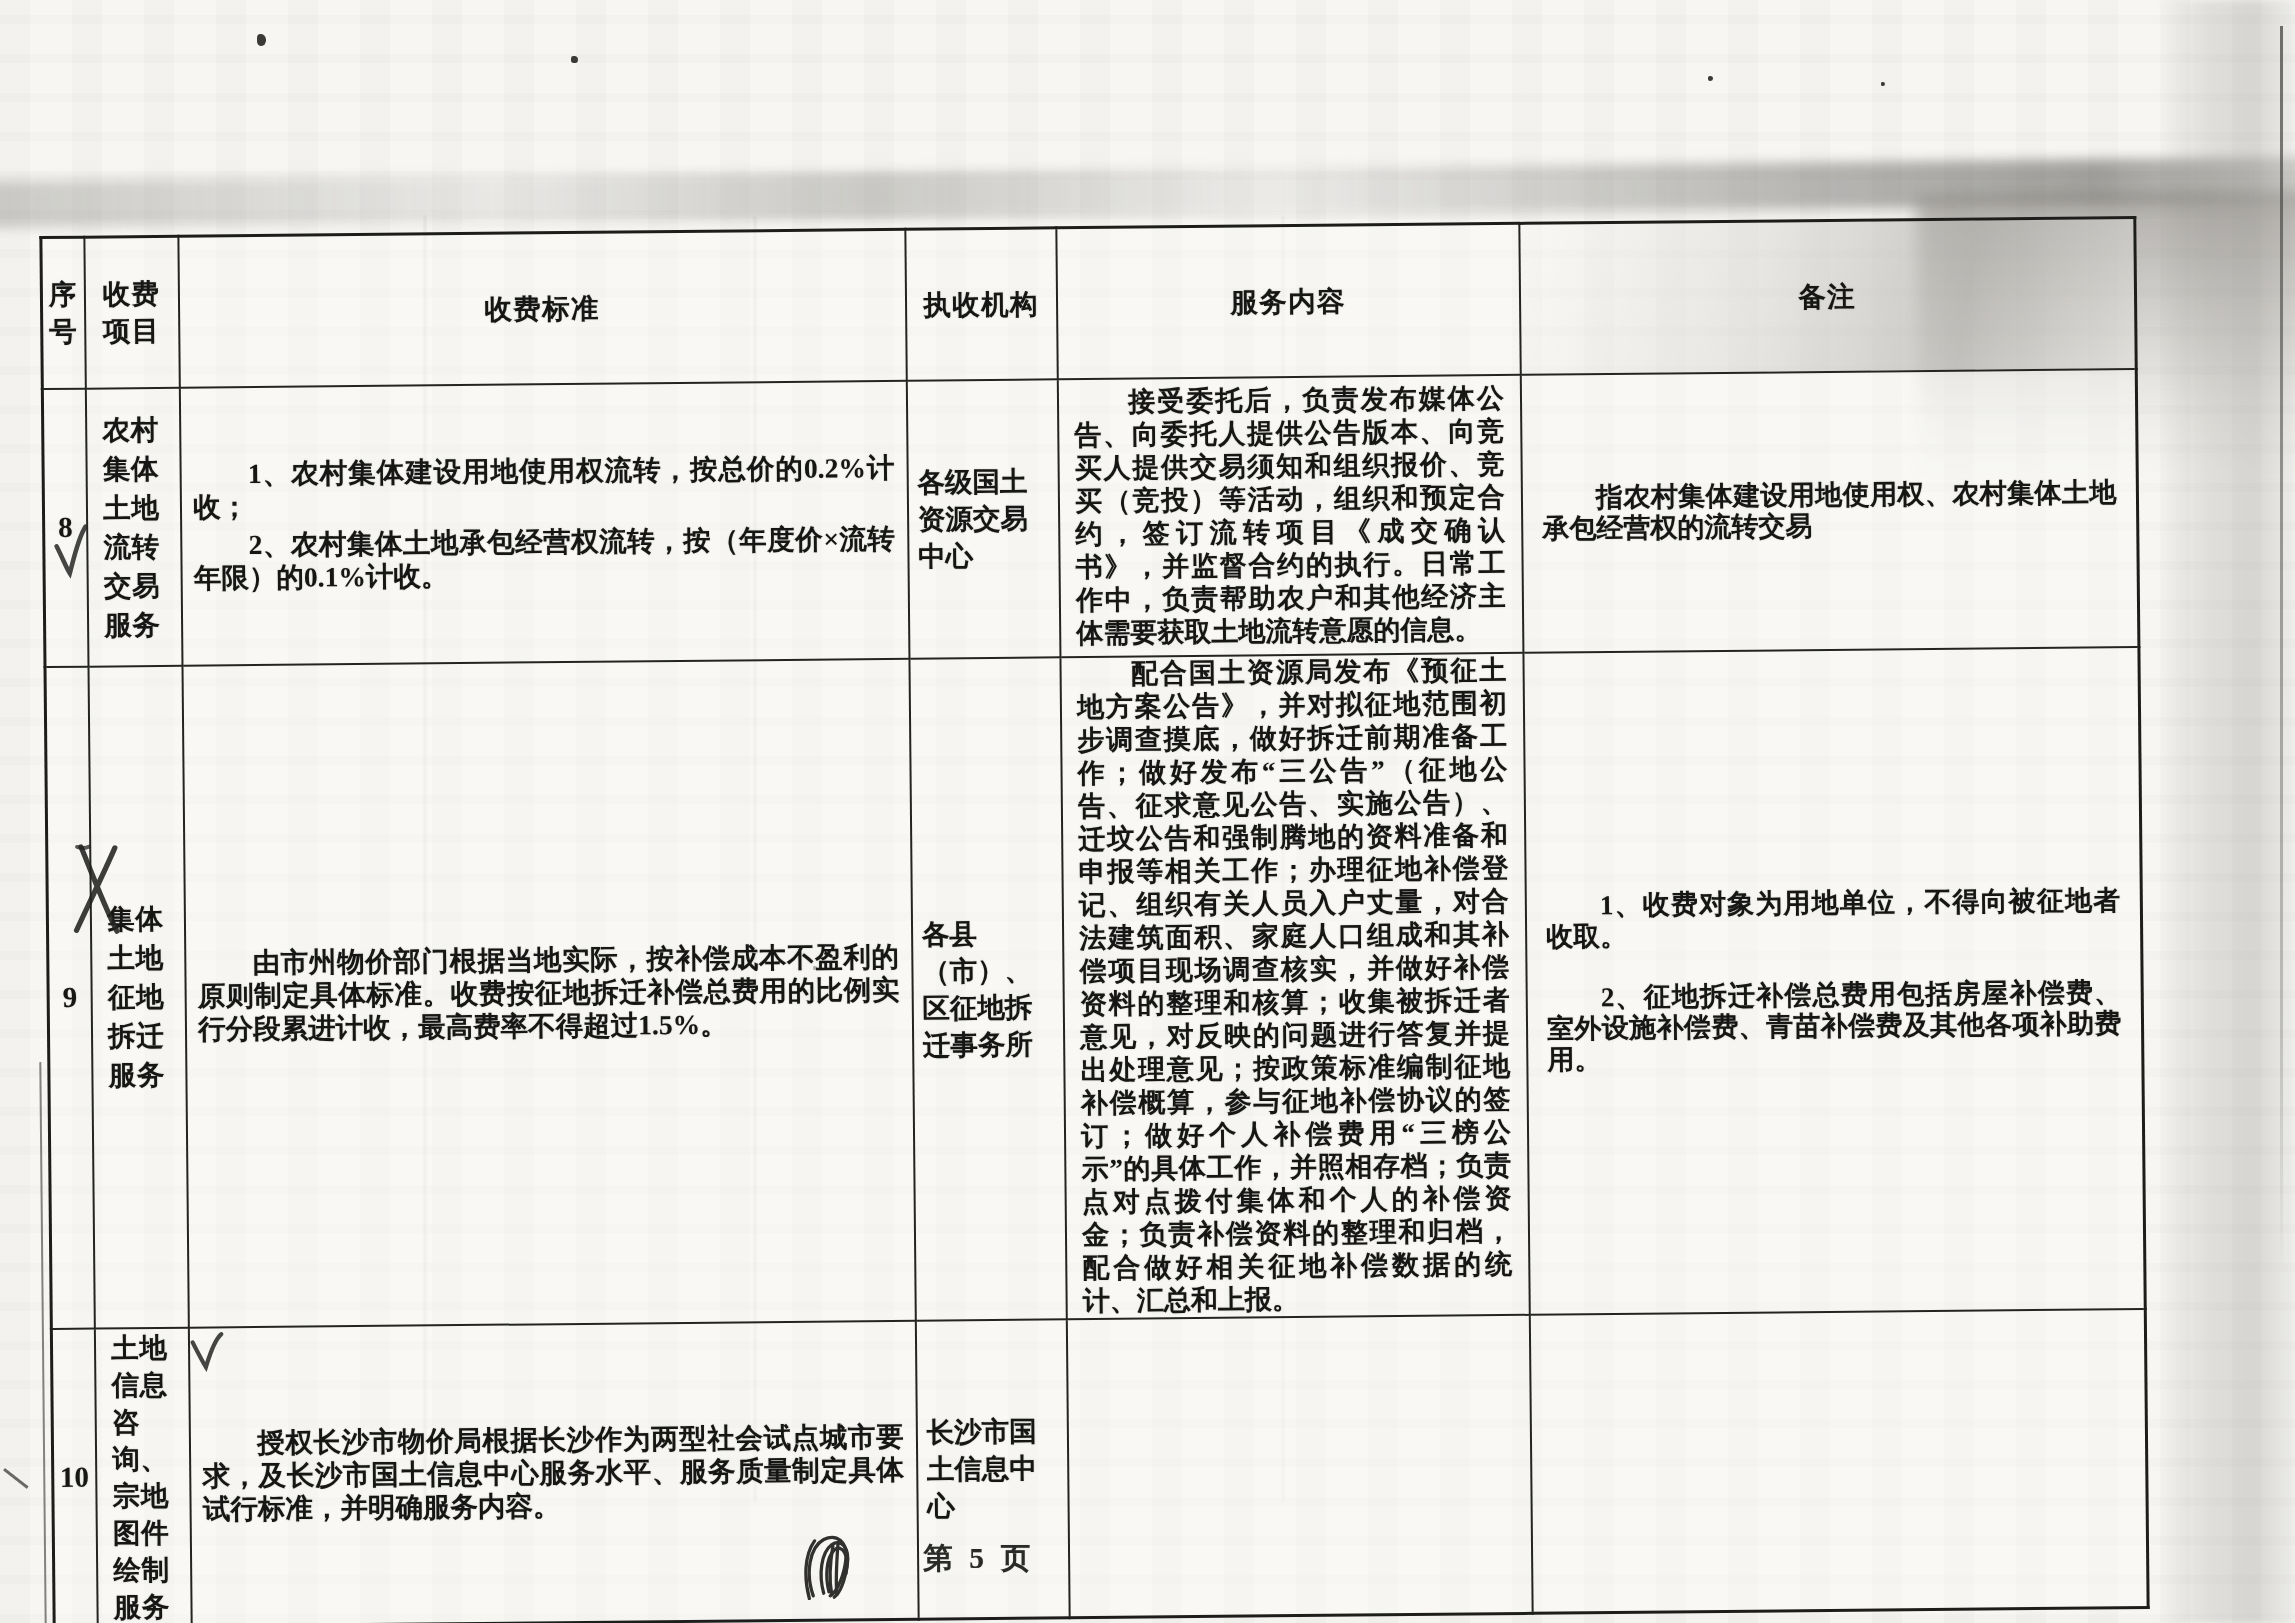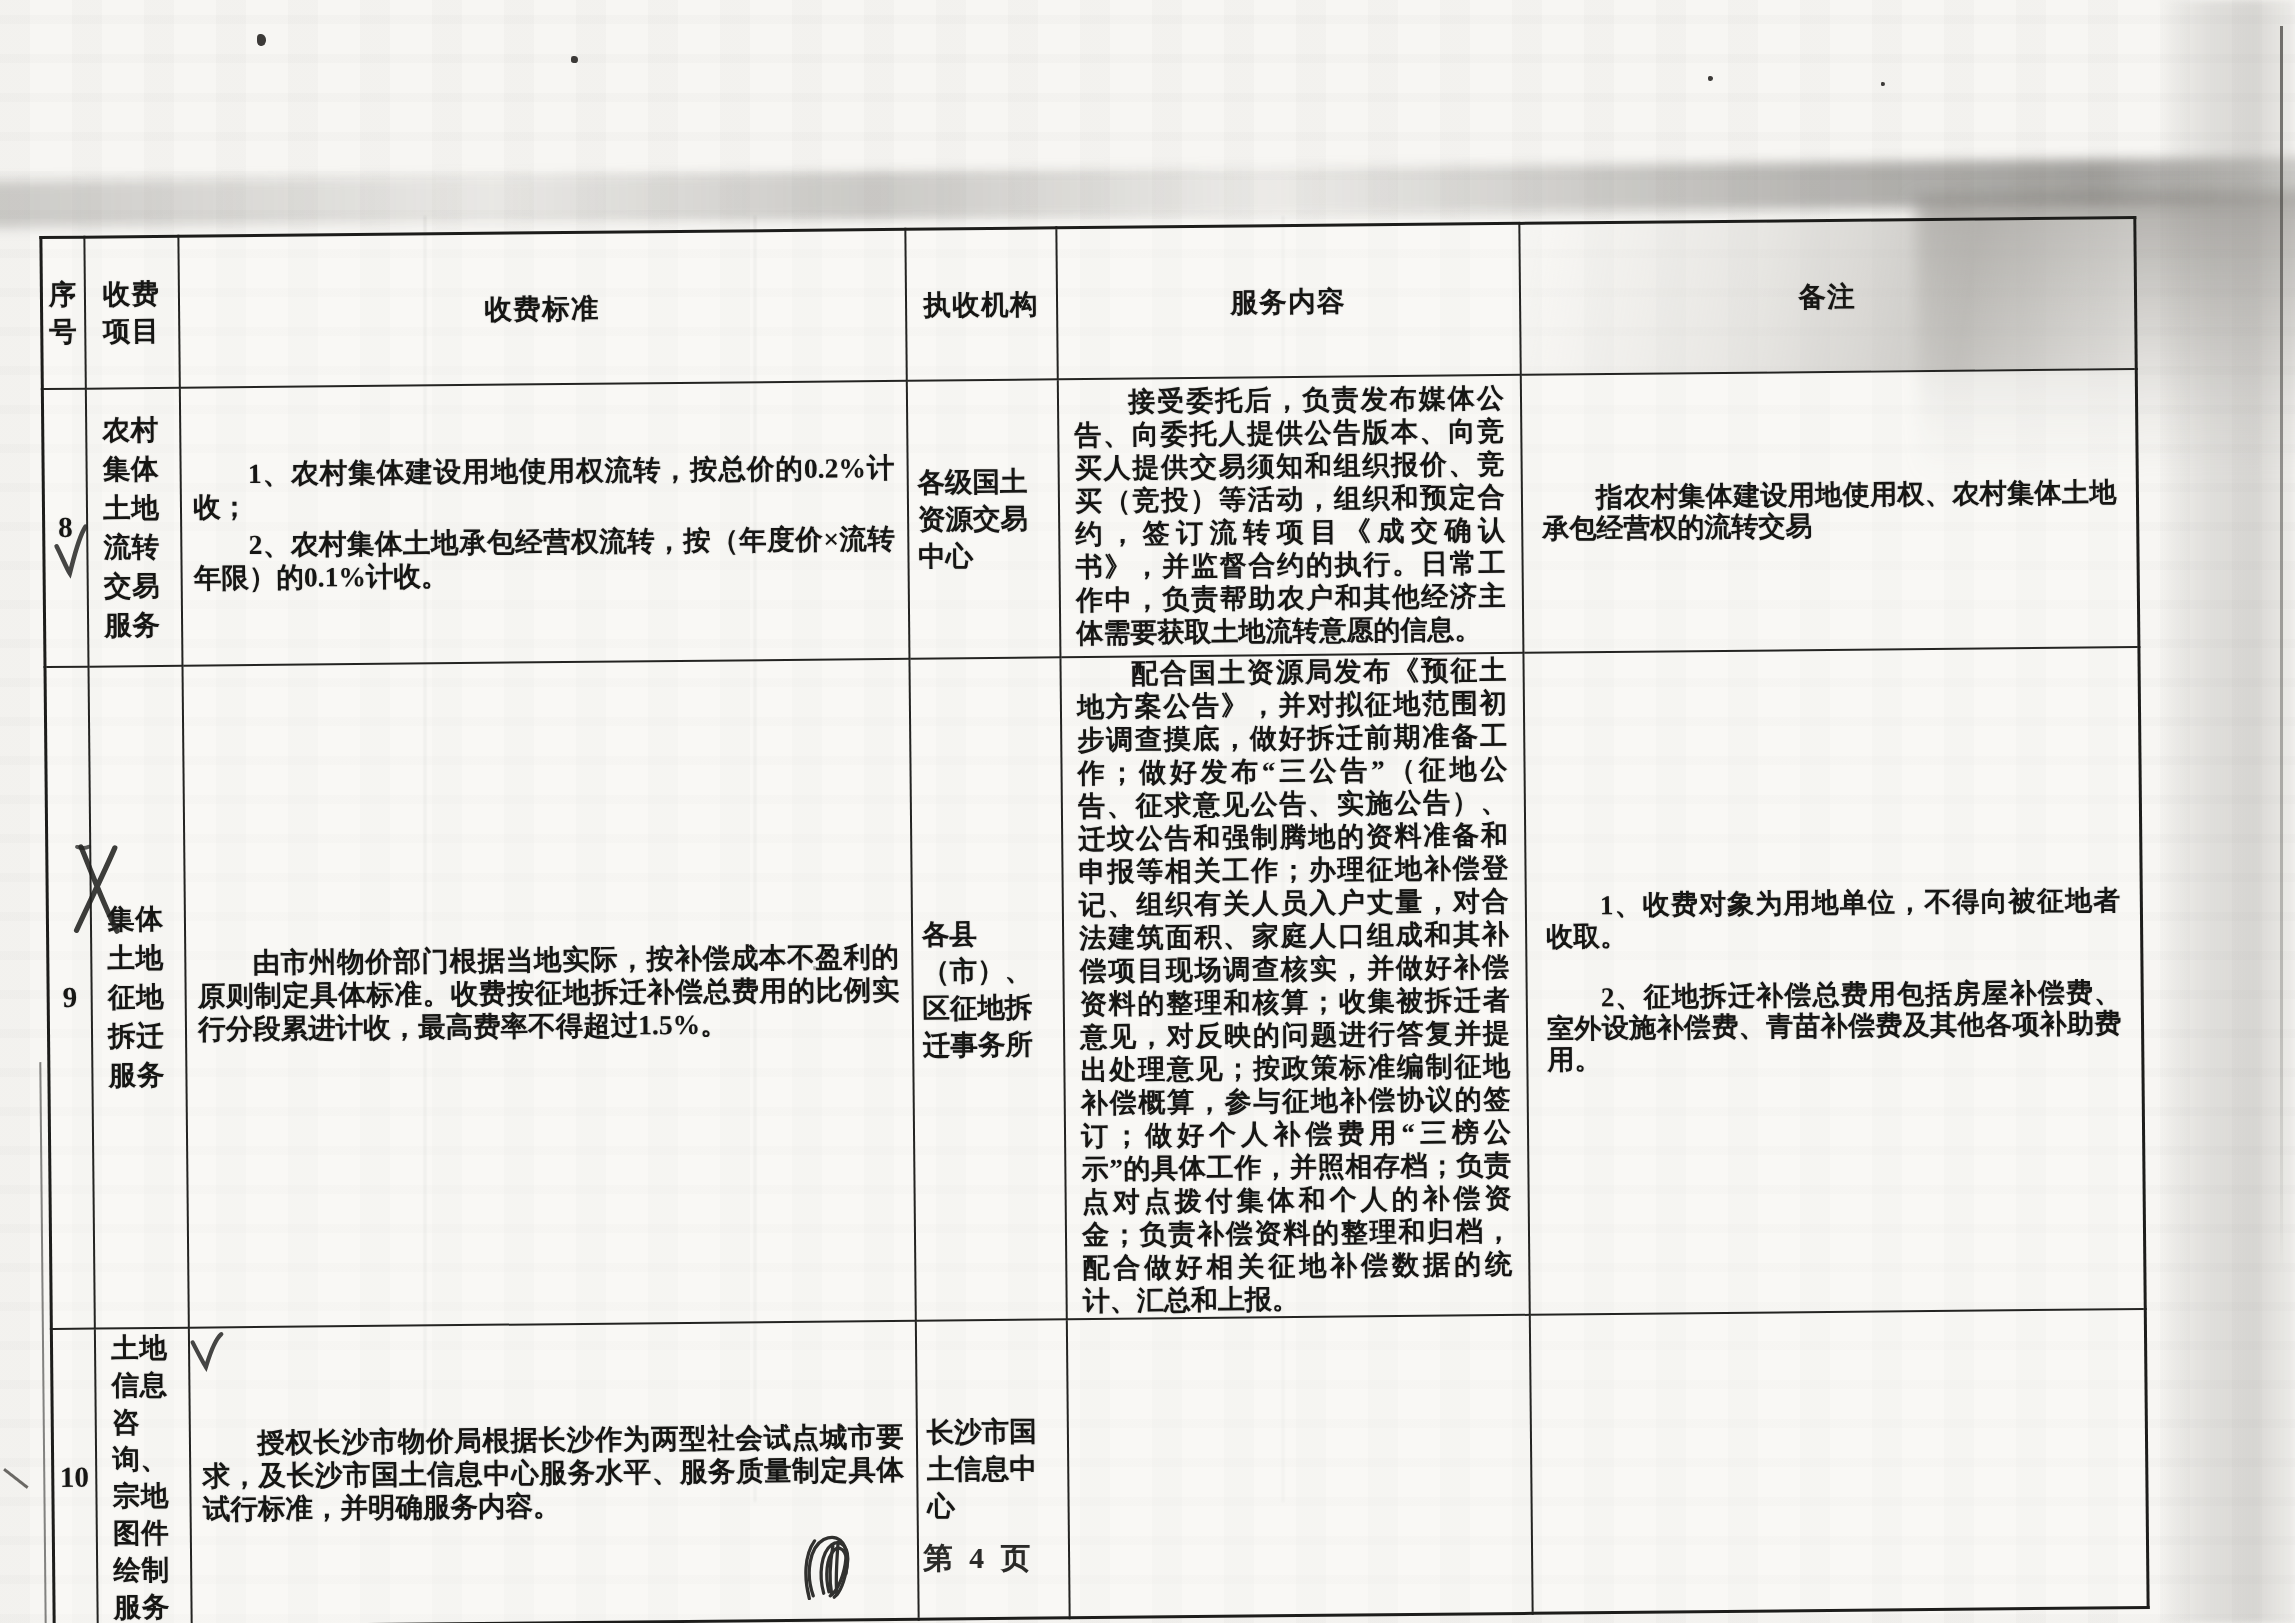--- a/index.html
+++ b/index.html
@@ -204,16 +204,16 @@
       <g fill="none" stroke="#1c1c1a" stroke-width="5" stroke-linecap="round" opacity="0.9">
         <path d="M14,96 C2,62 8,22 30,10 C50,0 66,14 64,38 C62,62 52,88 40,96"></path>
         <path d="M30,92 C22,64 26,30 42,18 C56,8 70,22 66,48 C62,74 54,92 46,98"></path>
         <path d="M38,90 C32,66 34,38 46,26 C58,16 70,34 64,62"></path>
         <path d="M44,20 C40,44 38,72 42,92"></path>
         <path d="M52,14 C50,40 48,70 50,94"></path>
         <path d="M8,100 C0,70 0,34 16,12"></path>
       </g>
     </svg>
   </div>
-  <div class="footer-page">第 4 页</div>
+  <div class="footer-page">第 5 页</div>
 
 </div>
 
 
 </body></html>

